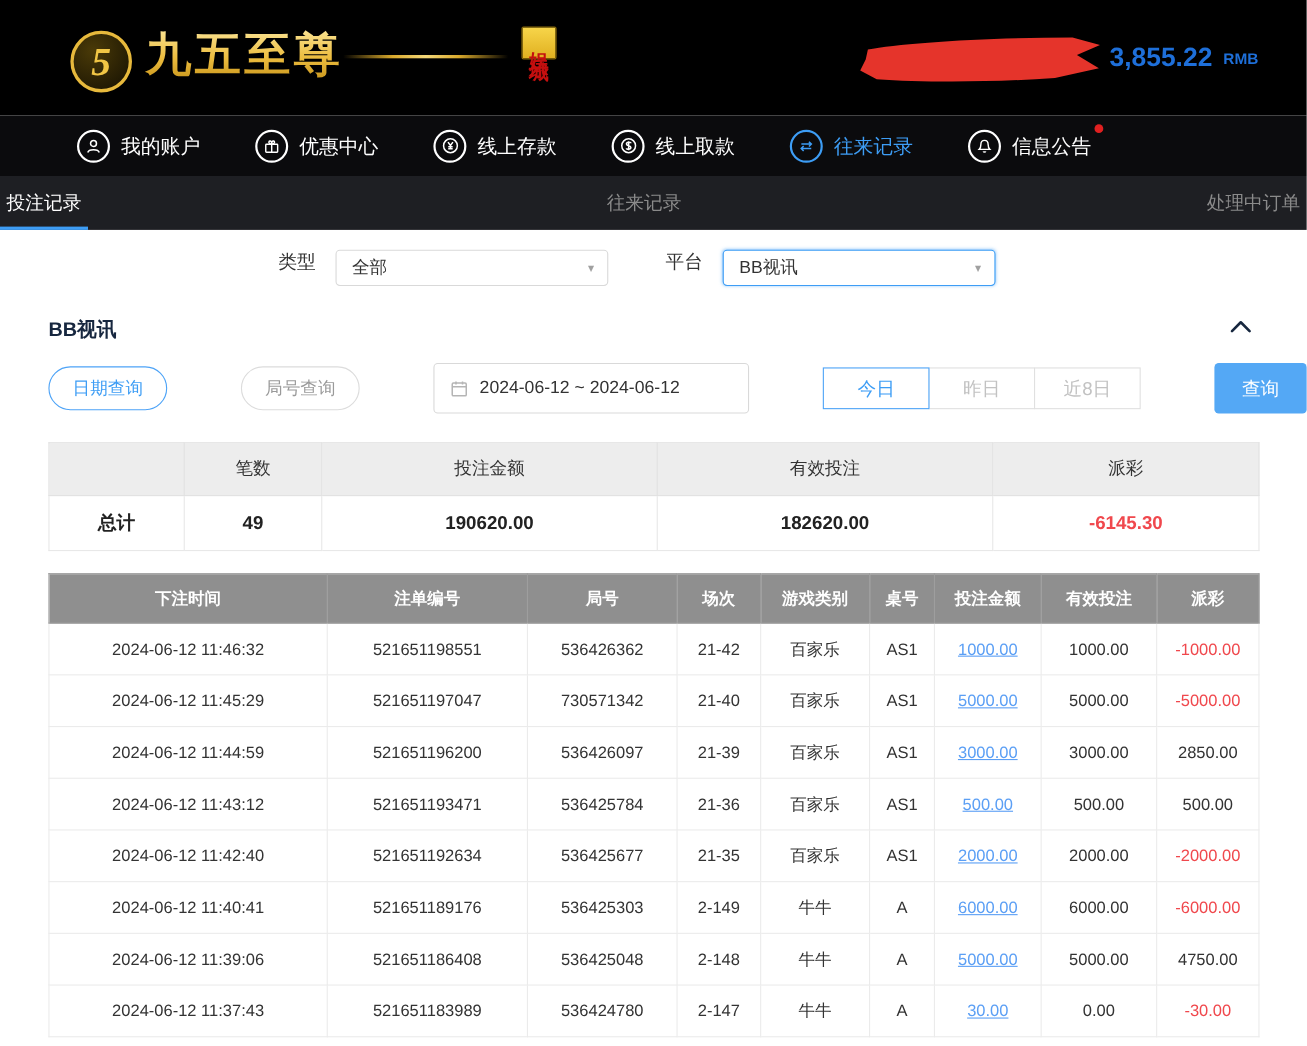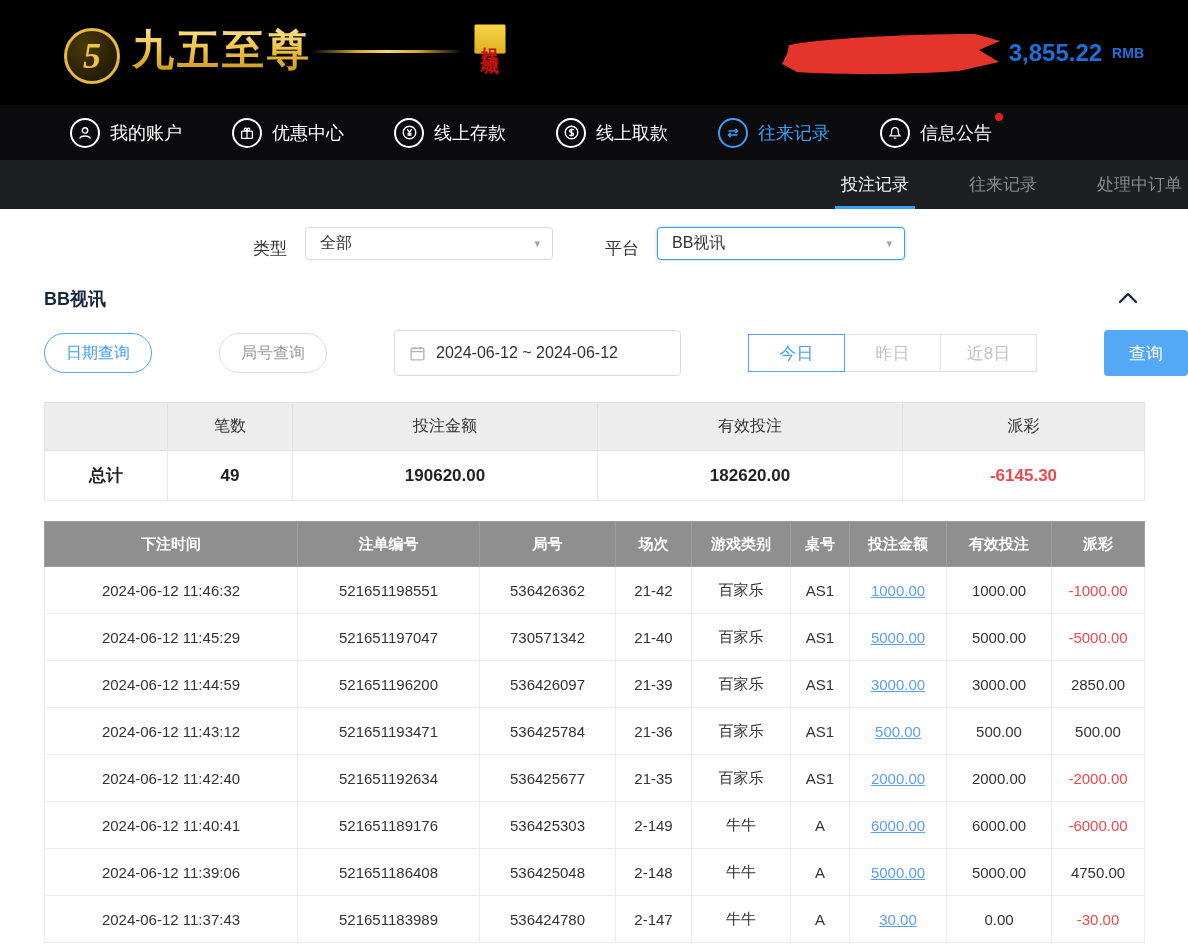--- a/index.html
+++ b/index.html
@@ -35,29 +35,29 @@
     font-size:18px; cursor:pointer; position:relative; white-space:nowrap;justify-content:center; }
   .nav-item.active { color:var(--accent,#3d9df5); }
   .icircle { width:30px; height:30px; border-radius:50%; border:2px solid currentColor;
     display:flex; align-items:center; justify-content:center; flex:0 0 auto; }
   .icircle svg { display:block; }
   .dot { position:absolute; top:-5px; right:-11px; width:8px; height:8px;
     border-radius:50%; background:#e02020; }
 
   
   .subnav { height:49px; background:#1e1f23; display:flex; align-items:stretch;
-    justify-content:flex-end; gap:48px; }
+    justify-content:space-between; gap:48px; }
   .tab { color:#8a8a8a; font-size:17px; display:flex; align-items:center;
     position:relative; cursor:pointer; padding:0 6px; }
   .tab.active { color:#fff; }
   .tab.active::after { content:""; position:absolute; bottom:0; left:0; right:0;
     height:3px; background:var(--accent,#3d9df5); }
 
   
-  .filters { display:flex; align-items:flex-end; padding:18px 16px 8px 253px; }
+  .filters { display:flex; align-items:flex-start; padding:18px 16px 8px 253px; }
   .flabel { font-size:17px; color:#333; margin-right:18px; }
   .flabel.second { margin-left:52px; }
   .select { width:248px; height:33px; border:1px solid #d9d9d9; border-radius:4px;
     display:flex; align-items:center; justify-content:space-between;
     padding:0 12px 0 14px; font-size:16px; color:#333; background:#fff; cursor:pointer; }
   .select.focus { border-color:var(--accent,#3d9df5);
     box-shadow:0 0 3px rgba(61,157,245,.55); }
   .chev { color:#a0a0a0; font-size:11px; }
 
   

